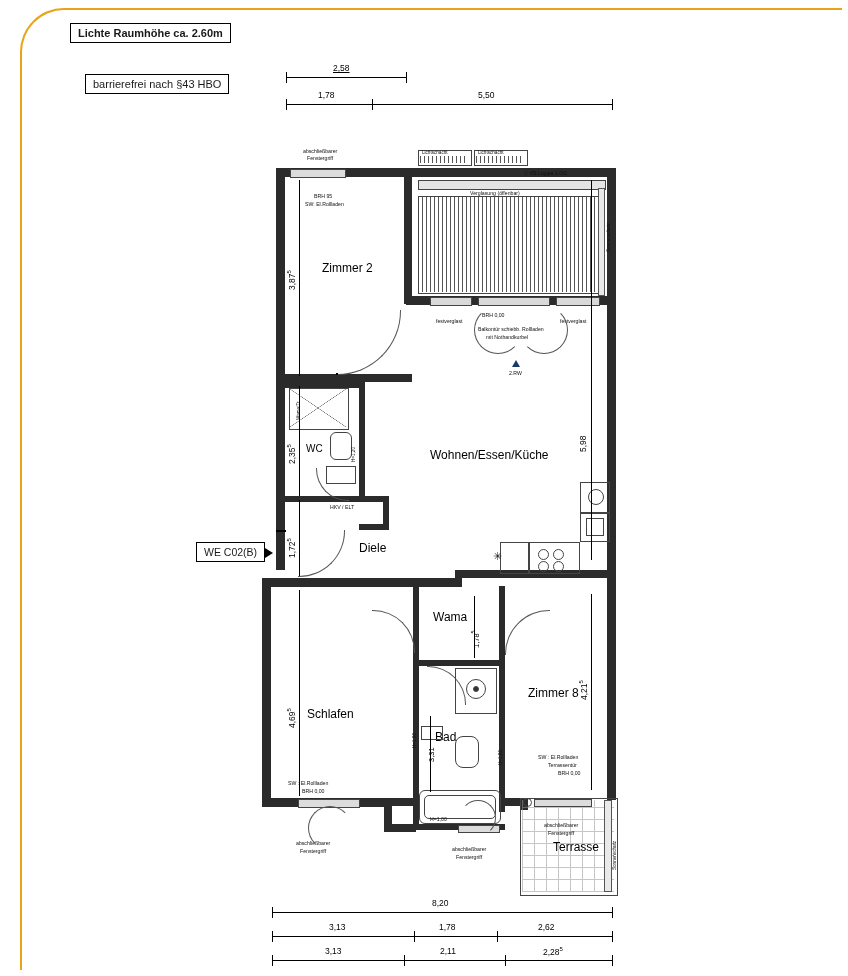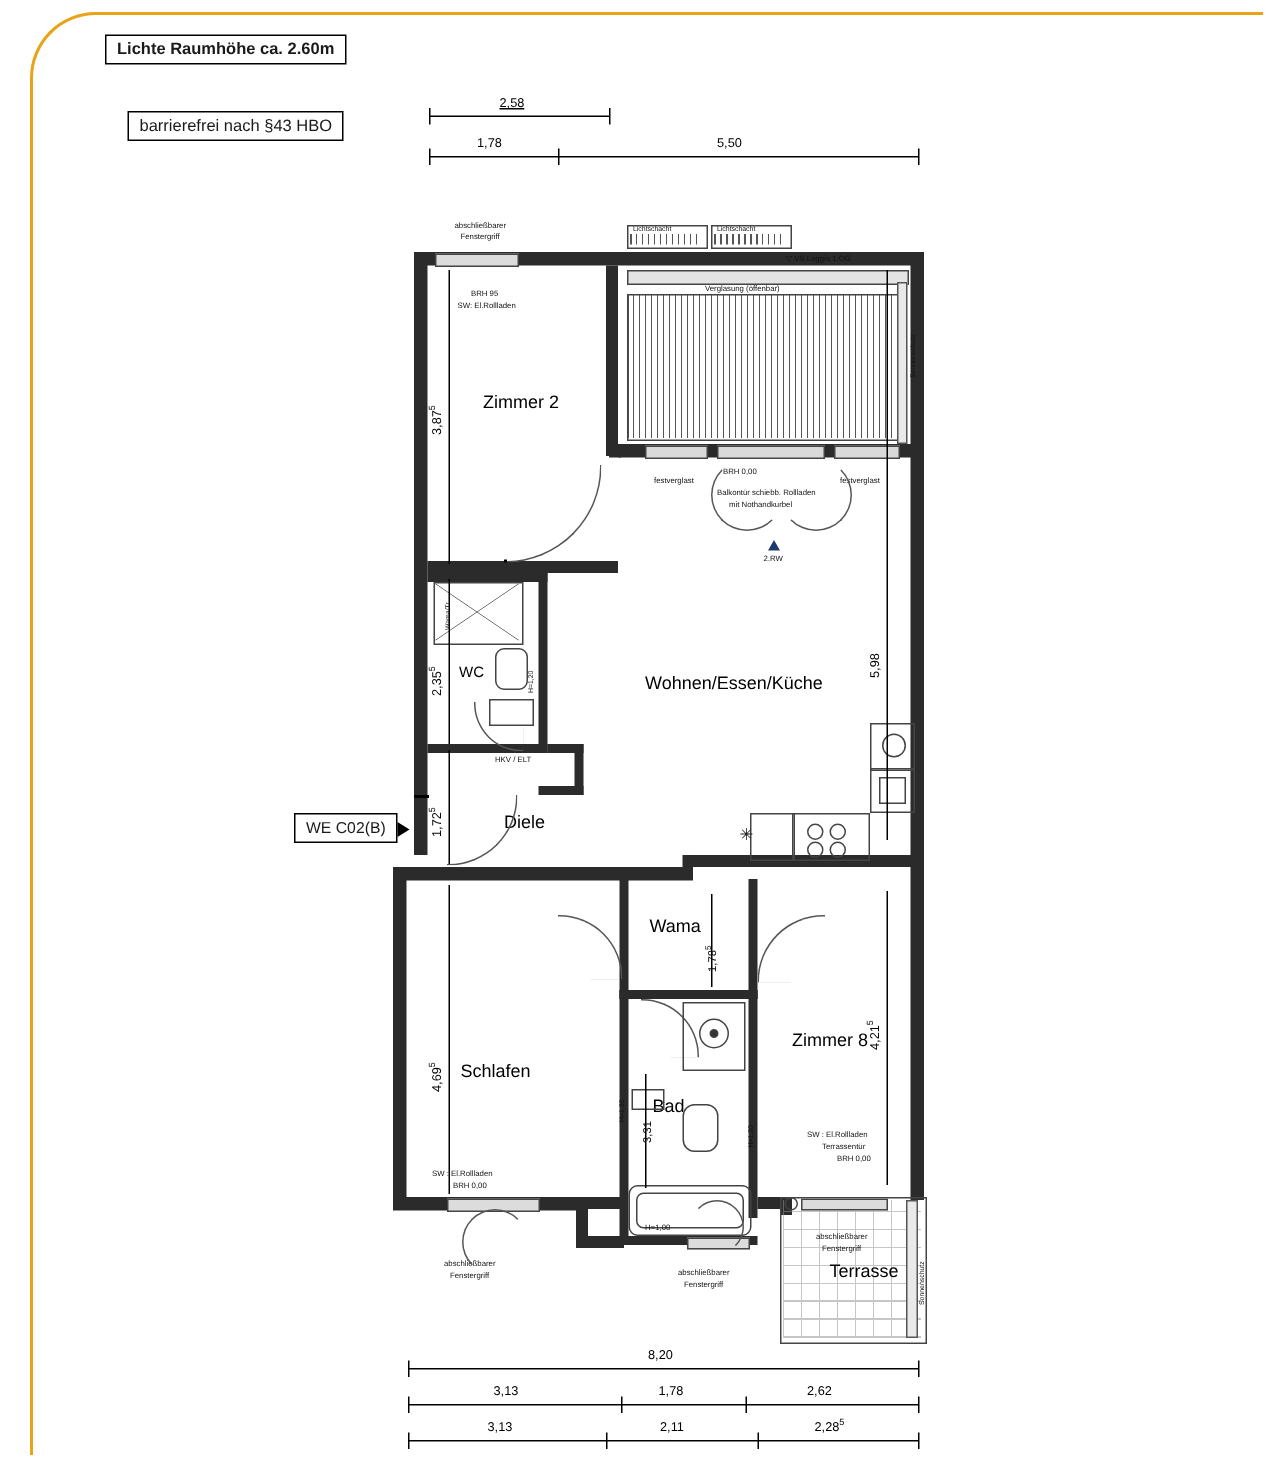--- a/index.html
+++ b/index.html
@@ -176,21 +176,21 @@
   <div class="rectline" style="left:580px;top:512px;width:28px;height:28px;"></div>
   <div class="rectline" style="left:586px;top:518px;width:16px;height:16px;"></div>
   <div class="rectline" style="left:528px;top:542px;width:50px;height:30px;"></div>
   <div class="circ" style="left:538px;top:549px;width:9px;height:9px;"></div>
   <div class="circ" style="left:553px;top:549px;width:9px;height:9px;"></div>
   <div class="circ" style="left:538px;top:561px;width:9px;height:9px;"></div>
   <div class="circ" style="left:553px;top:561px;width:9px;height:9px;"></div>
   <div class="rectline" style="left:500px;top:542px;width:28px;height:30px;"></div>
   <div class="lbl" style="left:493px;top:550px;font-size:11px;">✳</div>
 
-  <div class="room" style="left:336px;top:541px;">Diele</div>
+  <div class="room" style="left:359px;top:541px;">Diele</div>
   <div class="arcq" style="left:298px;top:530px;width:46px;height:46px;border:1px solid #555;border-left:none;border-top:none;border-bottom-right-radius:46px;"></div>
   <div class="thin" style="left:276px;top:530px;width:10px;height:2px;"></div>
 
   <div class="room" style="left:433px;top:610px;">Wama</div>
   <div class="arcq" style="left:372px;top:610px;width:42px;height:42px;border:1px solid #555;border-left:none;border-bottom:none;border-top-right-radius:42px;"></div>
   <div class="arcq" style="left:505px;top:610px;width:44px;height:44px;border:1px solid #555;border-right:none;border-bottom:none;border-top-left-radius:44px;"></div>
   <div class="arcq" style="left:427px;top:666px;width:38px;height:38px;border:1px solid #555;border-left:none;border-bottom:none;border-top-right-radius:38px;"></div>
 
   <div class="room" style="left:307px;top:707px;">Schlafen</div>
   <div class="rectline" style="left:298px;top:799px;width:60px;height:7px;background:#dcdcdc;"></div>

